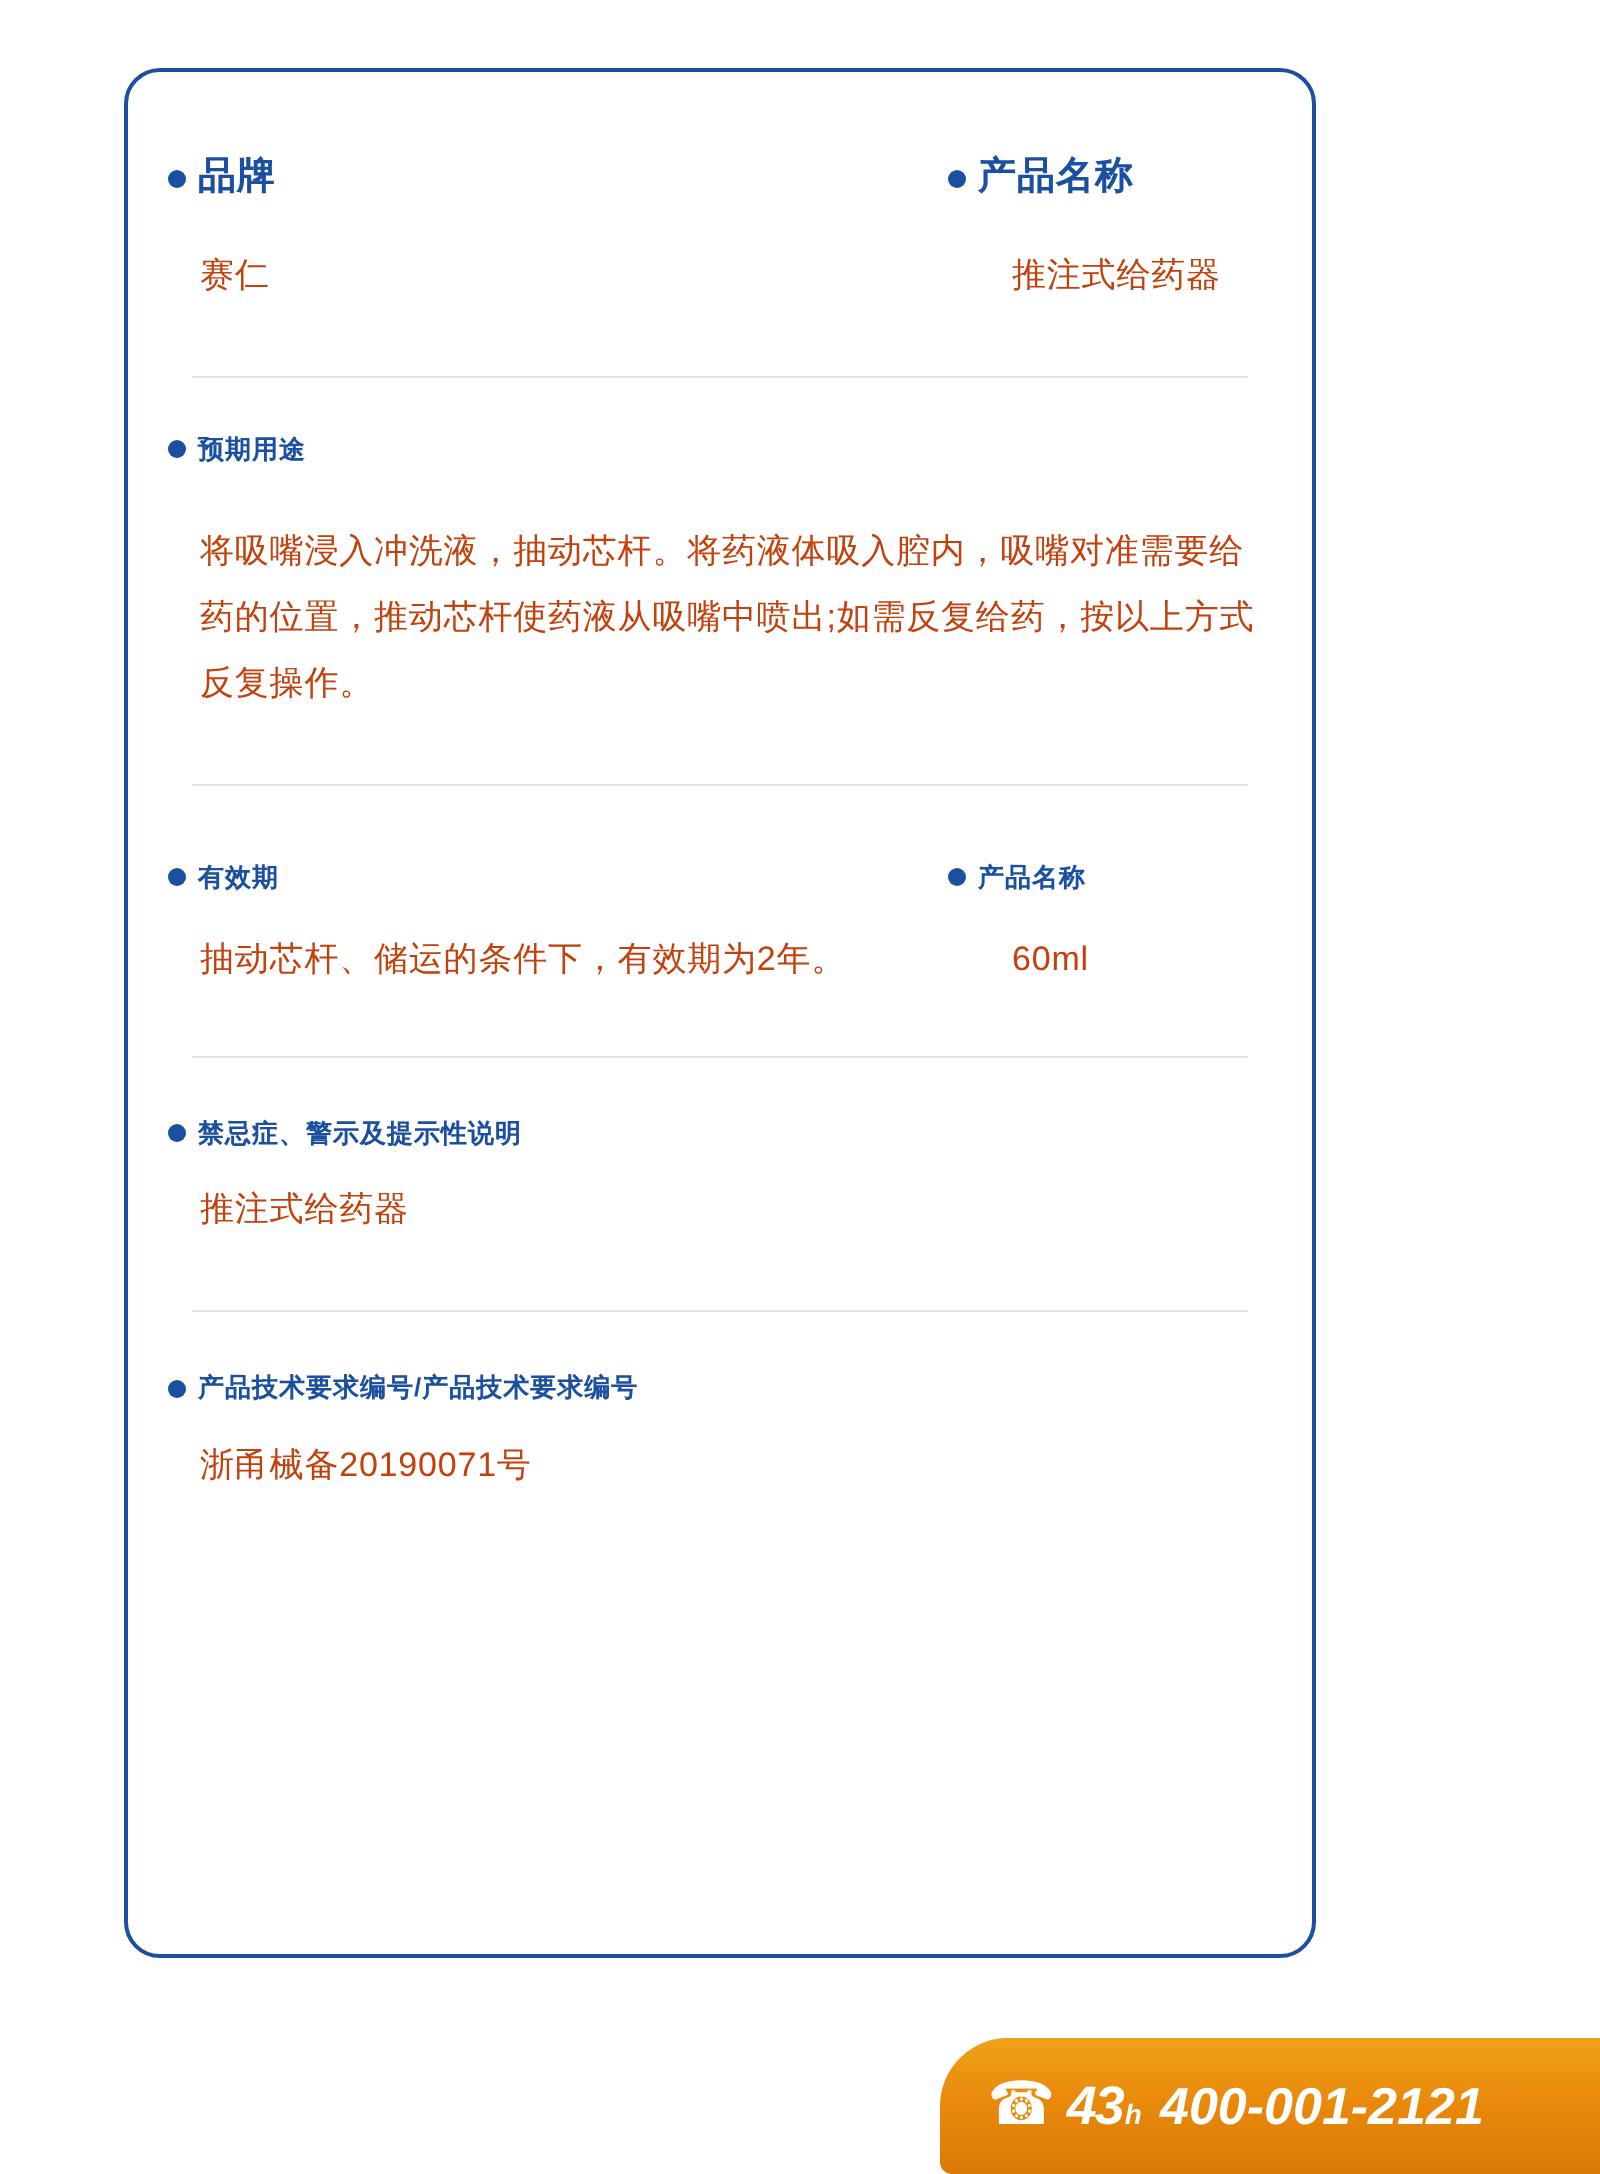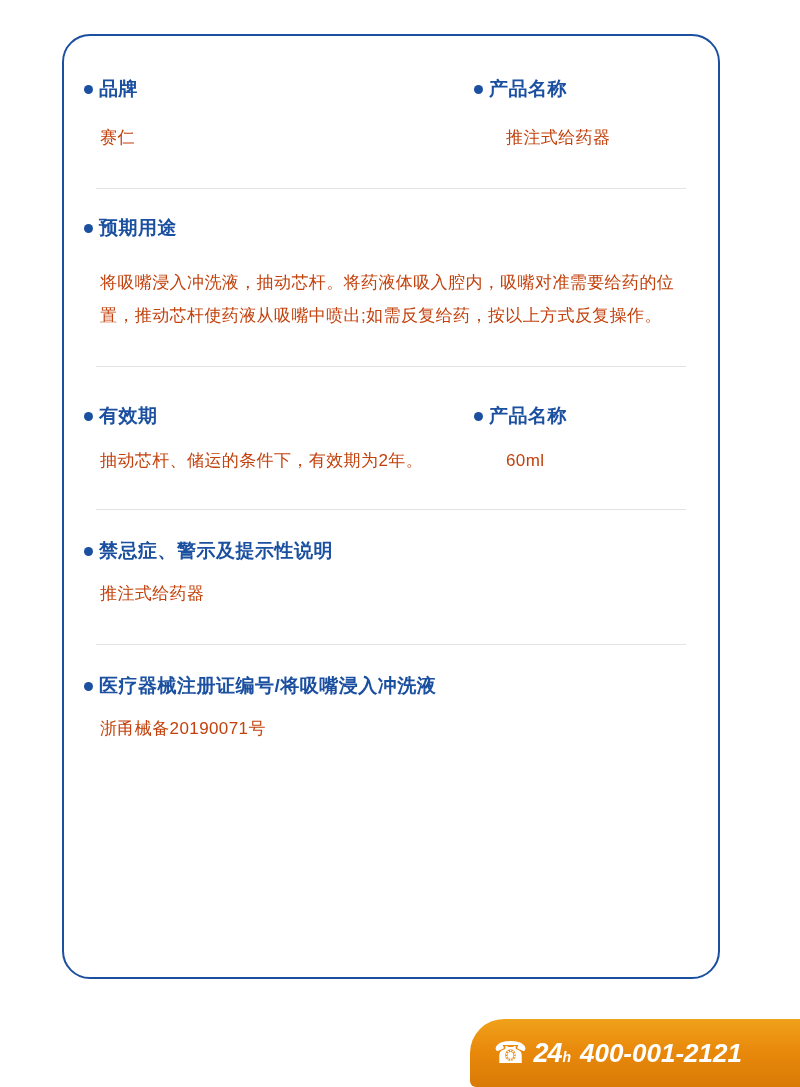--- a/index.html
+++ b/index.html
@@ -12,24 +12,24 @@
     background: #ffffff;
     font-family: "Liberation Sans", "DejaVu Sans", sans-serif;
     position: relative;
     overflow: hidden;
   }
 
   .card {
     position: absolute;
     left: 62px;
     top: 34px;
-    width: 658px;
+    width: 596px;
     height: 945px;
     border: 2px solid #1b4fa0;
-    border-radius: 28px;
+    border-radius: 18px;
     box-sizing: border-box;
     background: #fff;
   }
 
   .inner {
     position: absolute;
     left: 20px;
     top: 22px;
     right: 20px;
   }
@@ -45,21 +45,21 @@
   }
 
   .heading-row {
     display: flex;
     align-items: flex-start;
   }
 
   .heading {
     display: flex;
     align-items: center;
-    font-size: 19px;
+    font-size: 13px;
     font-weight: bold;
     color: #1b4fa0;
     letter-spacing: 0.5px;
     line-height: 1.2;
   }
 
   .bullet {
     width: 9px;
     height: 9px;
     border-radius: 50%;
@@ -223,28 +223,28 @@
         <span>禁忌症、警示及提示性说明</span>
       </div>
       <div class="body-text contra-text pad-left">推注式给药器</div>
     </div>
 
     <div class="divider sep4"></div>
 
     <div class="section blk-reg">
       <div class="heading">
         <span class="bullet"></span>
-        <span>医疗器械注册证编号/将吸嘴浸入冲洗液</span>
+        <span>产品技术要求编号/产品技术要求编号</span>
       </div>
       <div class="body-text reg-text pad-left">浙甬械备20190071号</div>
     </div>
 
   </div>
 </div>
 
 <div class="phone-banner">
   <span class="phone-icon">☎</span>
   <span class="badge-24h">
-    <span>24</span>
+    <span>43</span>
       <span class="sup">h</span>
   </span>
   <span class="phone-number">400-001-2121</span>
 </div>
 
 </body></html>

